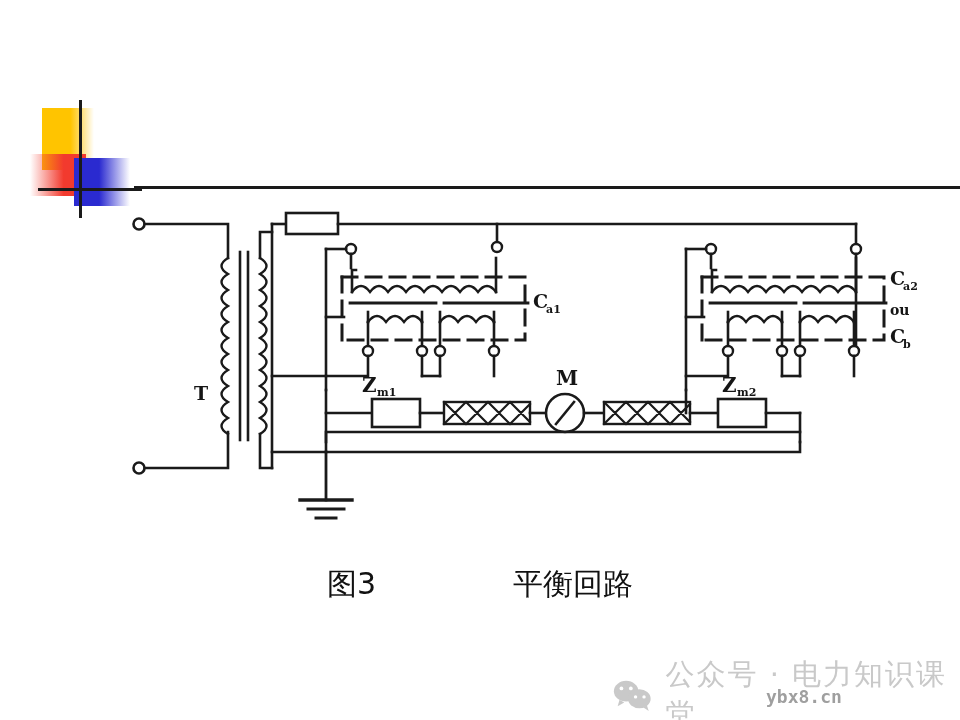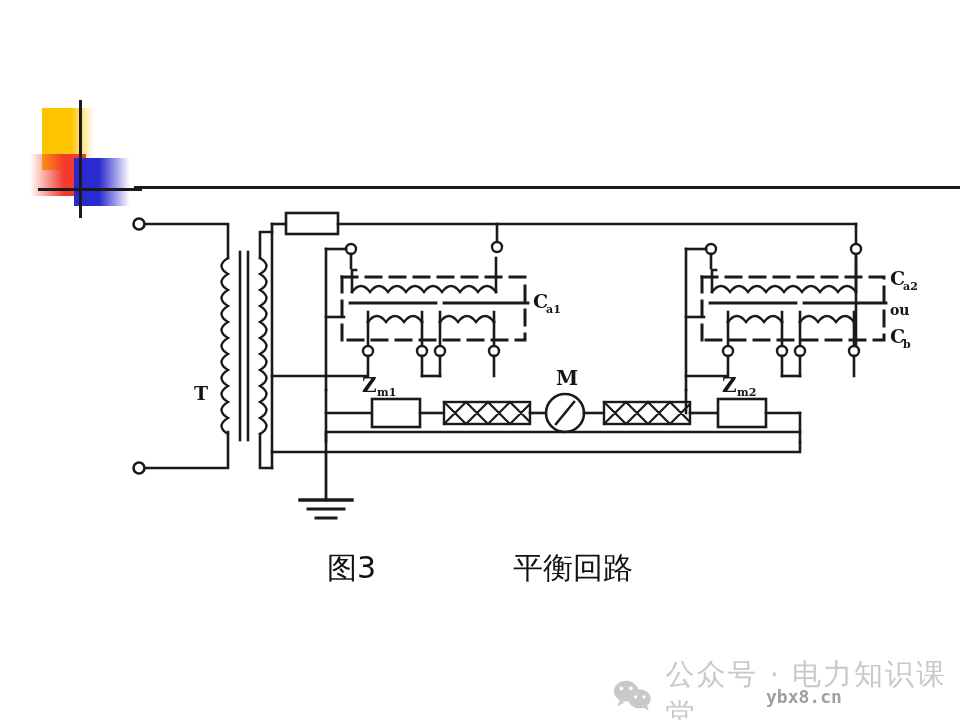--- a/index.html
+++ b/index.html
@@ -21,21 +21,21 @@
     background:linear-gradient(270deg,#f23a2e 0%,#f23a2e 40%,rgba(242,58,46,0) 100%);}
   .logo .blue{left:44px;top:58px;width:56px;height:48px;
     background:linear-gradient(90deg,#2a2ad0 0%,#2a2ad0 45%,rgba(42,42,208,0) 100%);}
   .logo .vline{left:49px;top:0px;width:3px;height:118px;background:#1a1a1a;}
   .logo .hline{left:8px;top:88px;width:104px;height:3px;background:#1a1a1a;}
   .logo-tail{position:absolute;left:134px;top:186px;width:826px;height:3px;background:#1a1a1a;}
 
   
   .caption{position:absolute;left:0;top:548px;width:960px;text-align:center;
     font-family:"DejaVu Sans", sans-serif;font-size:30px;color:#111;}
-  .caption .fignum{display:inline-block;}
+  .caption .fignum{display:inline-block;margin-top:16px;}
   .caption .gap{display:inline-block;width:118px;}
   .caption .figtitle{display:inline-block;}
 
   
   .watermark{position:absolute;left:612px;top:655px;display:flex;align-items:center;gap:12px;
     color:#c9c9c9;font-family:"DejaVu Sans", sans-serif;font-size:29px;letter-spacing:2px;}
   .wm-icon{display:block;}
   .wm-url{position:absolute;left:766px;top:686px;color:#9f9f9f;
     font-family:"DejaVu Sans Mono", monospace;font-size:18px;font-weight:bold;letter-spacing:0px;}
 

